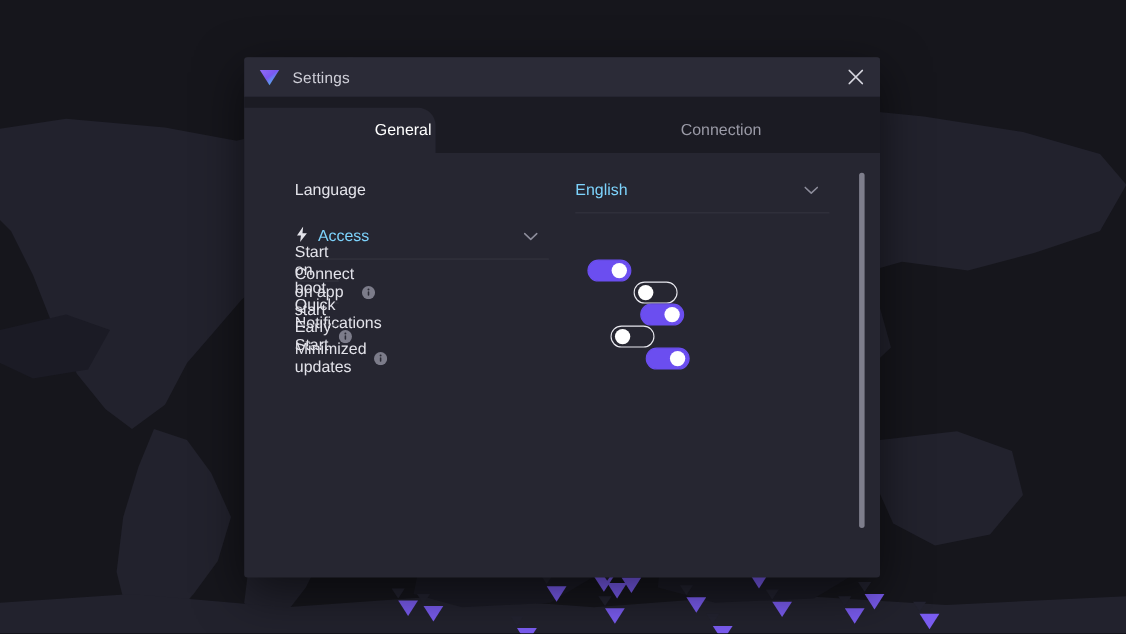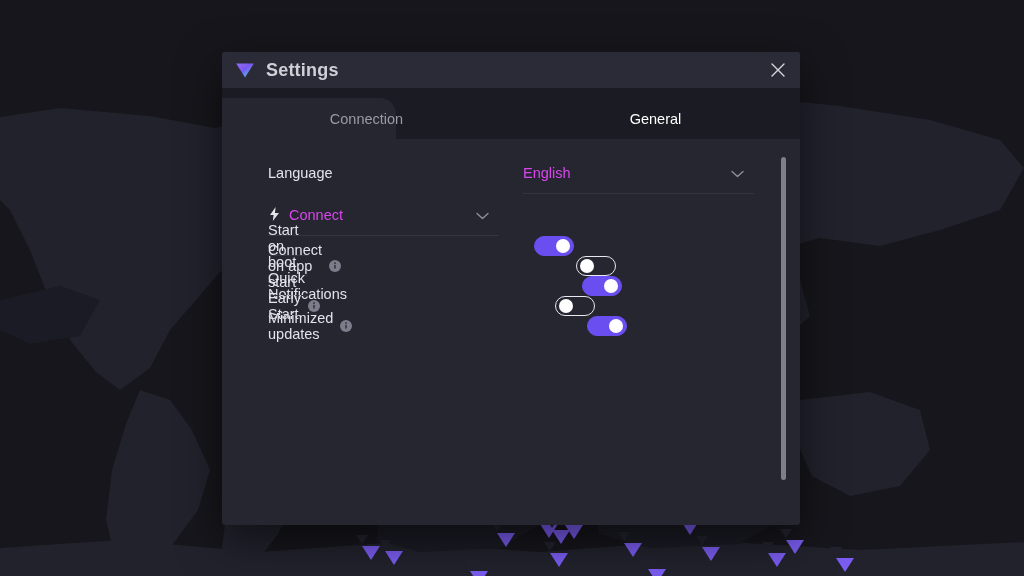--- a/index.html
+++ b/index.html
@@ -80,23 +80,22 @@
     padding: 0 0 0 12px;
     position: relative;
   }
   .brand-logo {
     width: 22px; height: 22px;
     margin-right: 10px;
     display: block;
   }
   .title-text {
     color: #cfcfd8;
-    font-size: 18px;
+    font-size: 14px;
     letter-spacing: 0.2px;
-    font-weight: bold;
   }
   .close-btn {
     position: absolute;
     right: 0; top: 0;
     width: 44px; height: 36px;
     display: flex;
     align-items: center;
     justify-content: center;
     cursor: pointer;
   }
@@ -199,21 +198,21 @@
   .row.toggle::after {
     content: "";
     position: absolute;
     left: 0; right: 0; bottom: 0;
     height: 1px;
     background: #34343f;
   }
   .row.last-row::after { display: none; }
 
   .select-value {
-    color: #d946ef;
+    color: #7dd3fc;
     font-size: 14.5px;
     display: flex;
     align-items: center;
     gap: 8px;
   }
   .chevron {
     position: absolute;
     right: 10px;
     top: 50%;
     transform: translateY(-50%);
@@ -387,25 +386,25 @@
       <span class="title-text">Settings</span>
       <span class="close-btn">
         <svg width="14" height="14" viewBox="0 0 14 14" xmlns="http://www.w3.org/2000/svg">
           <path d="M1 1 L13 13 M13 1 L1 13" stroke="#d5d5de" stroke-width="1.4" fill="none" stroke-linecap="round"></path>
         </svg>
       </span>
     </div>
 
     <div class="tabstrip">
       <div class="tab-active-bg"></div>
+      <div class="tab active">
+        <span>General</span>
+      </div>
       <div class="tab">
         <span>Connection</span>
-      </div>
-      <div class="tab active">
-        <span>General</span>
       </div>
     </div>
 
     <div class="dialog-body">
       <div class="settings-list" id="settings-list">
           <div class="row dropdown">
             <div class="row-label">
               <span>Language</span>
             </div>
             <div class="row-control">
@@ -416,21 +415,21 @@
                   <path d="M1 1.4 L6.5 6.6 L12 1.4" stroke="#8d8d9b" stroke-width="1.4" fill="none" stroke-linecap="round" stroke-linejoin="round"></path>
                 </svg></span>
             </div>
           </div>
           <div class="row dropdown">
             <div class="row-control">
               <span class="select-value">
                 <span class="bolt"><svg width="11" height="14" viewBox="0 0 11 14" xmlns="http://www.w3.org/2000/svg">
                     <path d="M6.6 0 L1 8 L4.6 8 L3.8 14 L10 6 L6 6 Z" fill="#e3e3ea"></path>
                   </svg></span>
-                <span>Connect</span>
+                <span>Access</span>
               </span>
               <span class="chevron"><svg width="13" height="8" viewBox="0 0 13 8" xmlns="http://www.w3.org/2000/svg">
                   <path d="M1 1.4 L6.5 6.6 L12 1.4" stroke="#8d8d9b" stroke-width="1.4" fill="none" stroke-linecap="round" stroke-linejoin="round"></path>
                 </svg></span>
             </div>
           </div>
           <div class="row toggle">
             <div class="row-label">
               <span>Start on boot</span>
             </div>

